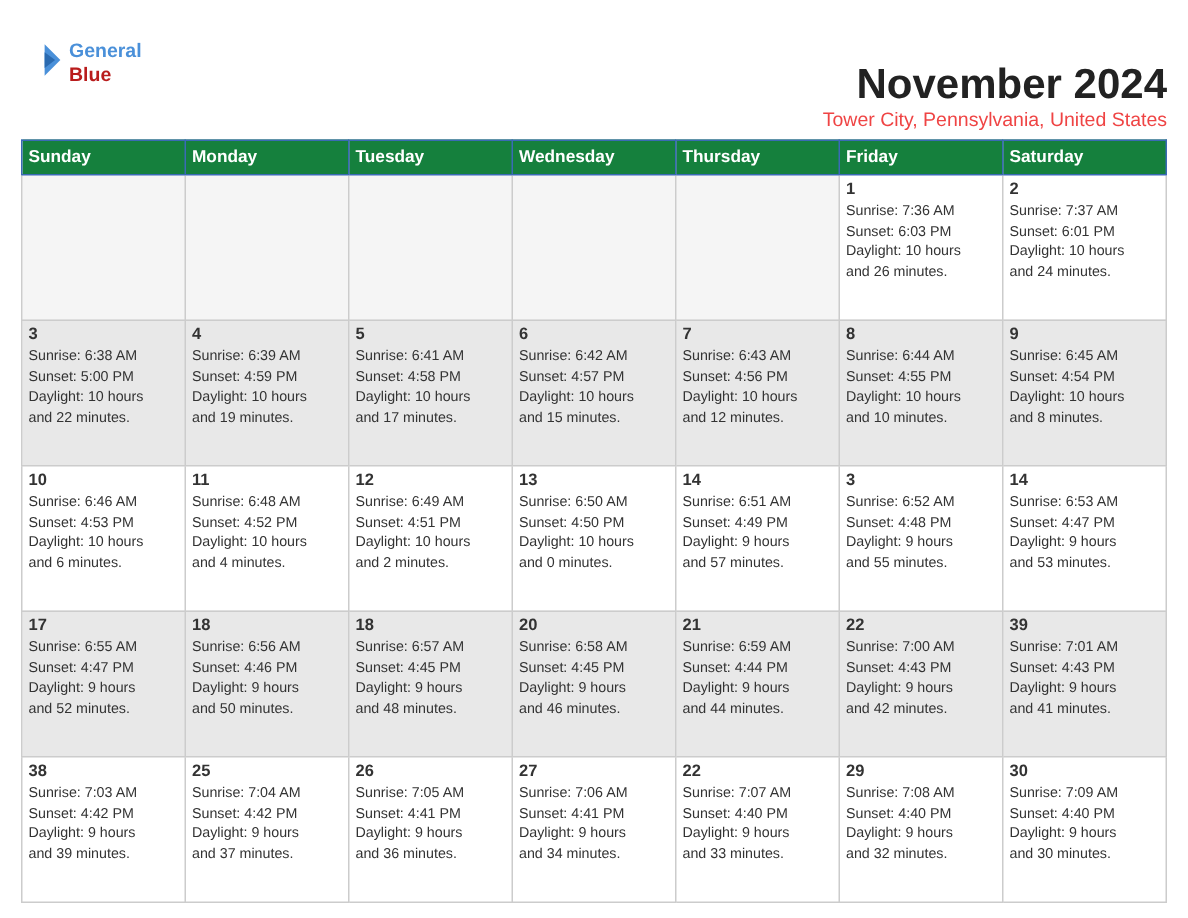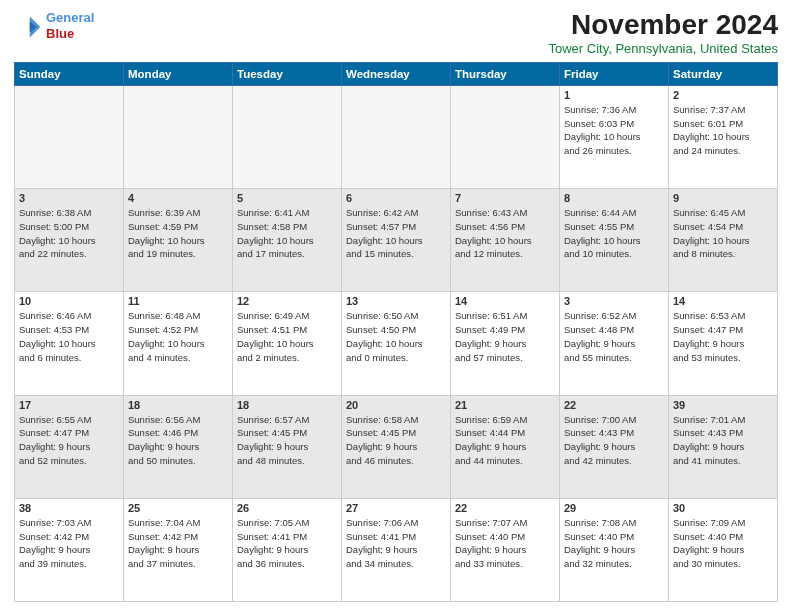--- a/index.html
+++ b/index.html
@@ -18,59 +18,60 @@
       flex-direction: column;
     }
     .header {
       display: flex;
       justify-content: space-between;
       align-items: flex-start;
       margin-bottom: 6px;
     }
     .logo {
       display: flex;
-      align-items: flex-end;
+      align-items: flex-start;
       gap: 4px;
-      margin-top: 0;
+      margin-top: 16px;
     }
     .logo-text {
       font-size: 13px;
       font-weight: bold;
       color: #333;
       line-height: 1.2;
     }
     .logo-text span {
       color: #4a90d9;
     }
     .logo-icon {
       width: 28px;
       height: 28px;
     }
     .title-block {
       text-align: right;
+      margin-top: 31px;
     }
     .month-title {
       font-size: 28px;
       font-weight: bold;
       color: #222;
       line-height: 1.1;
     }
     .location {
       font-size: 13px;
-      color: #15803d;
+      color: #ef4444;
     }
     .calendar {
       flex: 1;
       border: 1px solid #ccc;
       border-collapse: collapse;
       width: 100%;
       table-layout: fixed;
     }
     .calendar th {
-      background: #0369a1;
+      background: #15803d;
       color: #fff;
       font-size: 11.5px;
       font-weight: bold;
       padding: 5px 4px;
       text-align: left;
       border: 1px solid #3a6ab5;
     }
     .calendar td {
       border: 1px solid #ccc;
       vertical-align: top;

